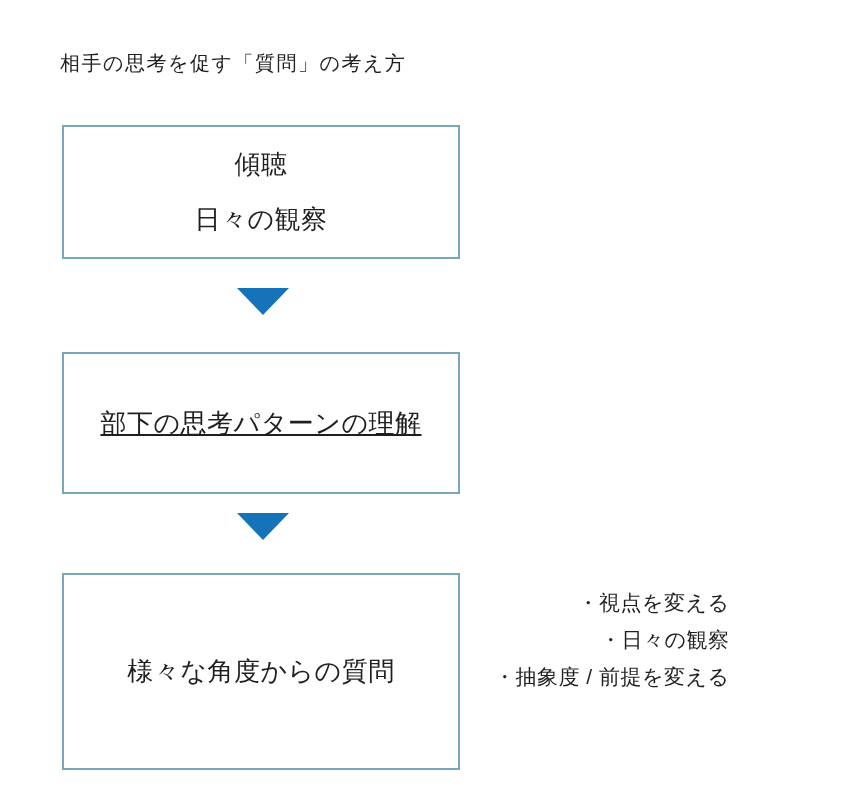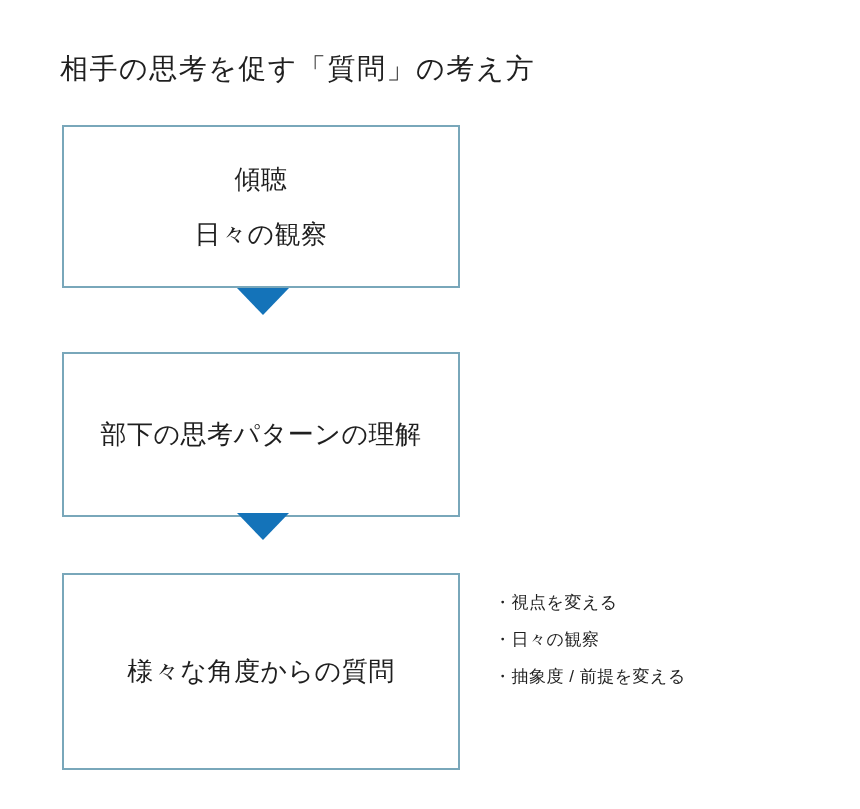--- a/index.html
+++ b/index.html
@@ -13,21 +13,21 @@
     height: 809px;
     background: #ffffff;
     font-family: "Liberation Sans", "DejaVu Sans", sans-serif;
     color: #1f1f1f;
     overflow: hidden;
   }
   .title {
     position: absolute;
     left: 60px;
     top: 50px;
-    font-size: 28px;
+    font-size: 20px;
     letter-spacing: 1.5px;
     color: #1f1f1f;
     white-space: nowrap;
   }
   .flow-box {
     position: absolute;
     left: 62px;
     width: 398px;
     box-sizing: border-box;
     border: 2px solid #79a7ba;
@@ -36,41 +36,42 @@
     flex-direction: column;
     align-items: center;
     justify-content: center;
     text-align: center;
     font-size: 26px;
     letter-spacing: 0.5px;
   }
   .flow-box .box-line {
     line-height: 43px;
   }
-  #box1 { top: 125px; height: 163px; gap: 12px; }
-  #box2 { top: 352px; height: 165px; }
+  #box1 { top: 125px; height: 134px; gap: 12px; }
+  #box2 { top: 352px; height: 142px; text-decoration: underline; }
   #box3 { top: 573px; height: 197px; }
   .down-arrow {
     position: absolute;
     left: 237px;
     width: 0;
     height: 0;
     border-left: 26px solid transparent;
     border-right: 26px solid transparent;
     border-top: 27px solid #1473b9;
   }
   #arrow1 { top: 288px; }
   #arrow2 { top: 513px; }
   .bullet-list {
     position: absolute;
     left: 494px;
     top: 584px;
-    font-size: 17px;
+    font-size: 21px;
     letter-spacing: 0.5px;
     color: #1f1f1f;
+    text-align: right;
   }
   .bullet-item {
     line-height: 37px;
     white-space: nowrap;
   }
   .bullet-marker {
     display: inline-block;
   }
 </style>
 </head>

